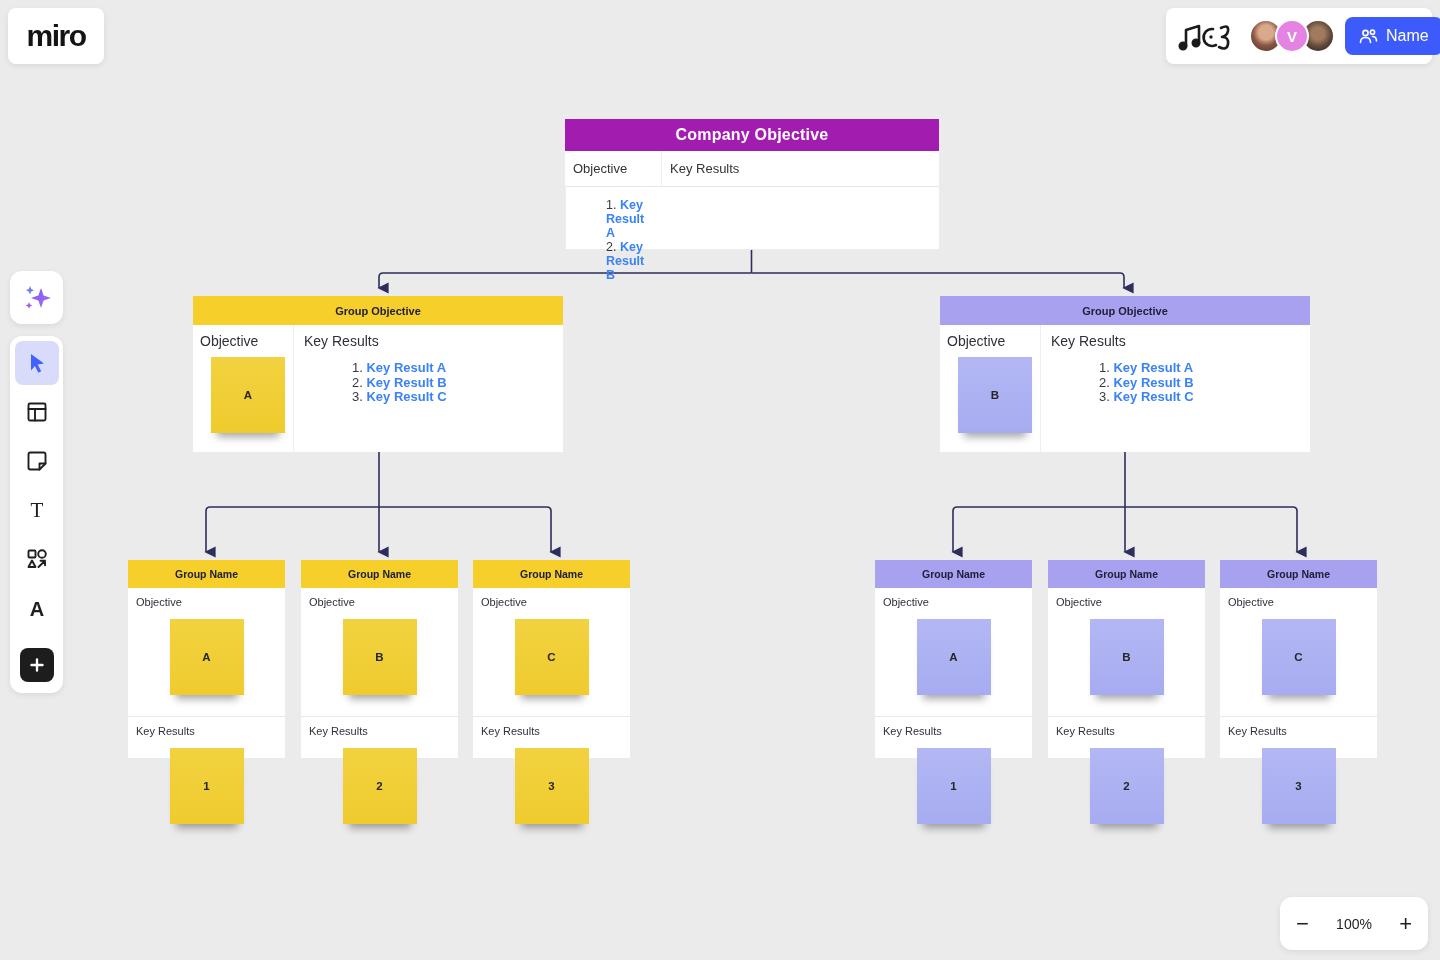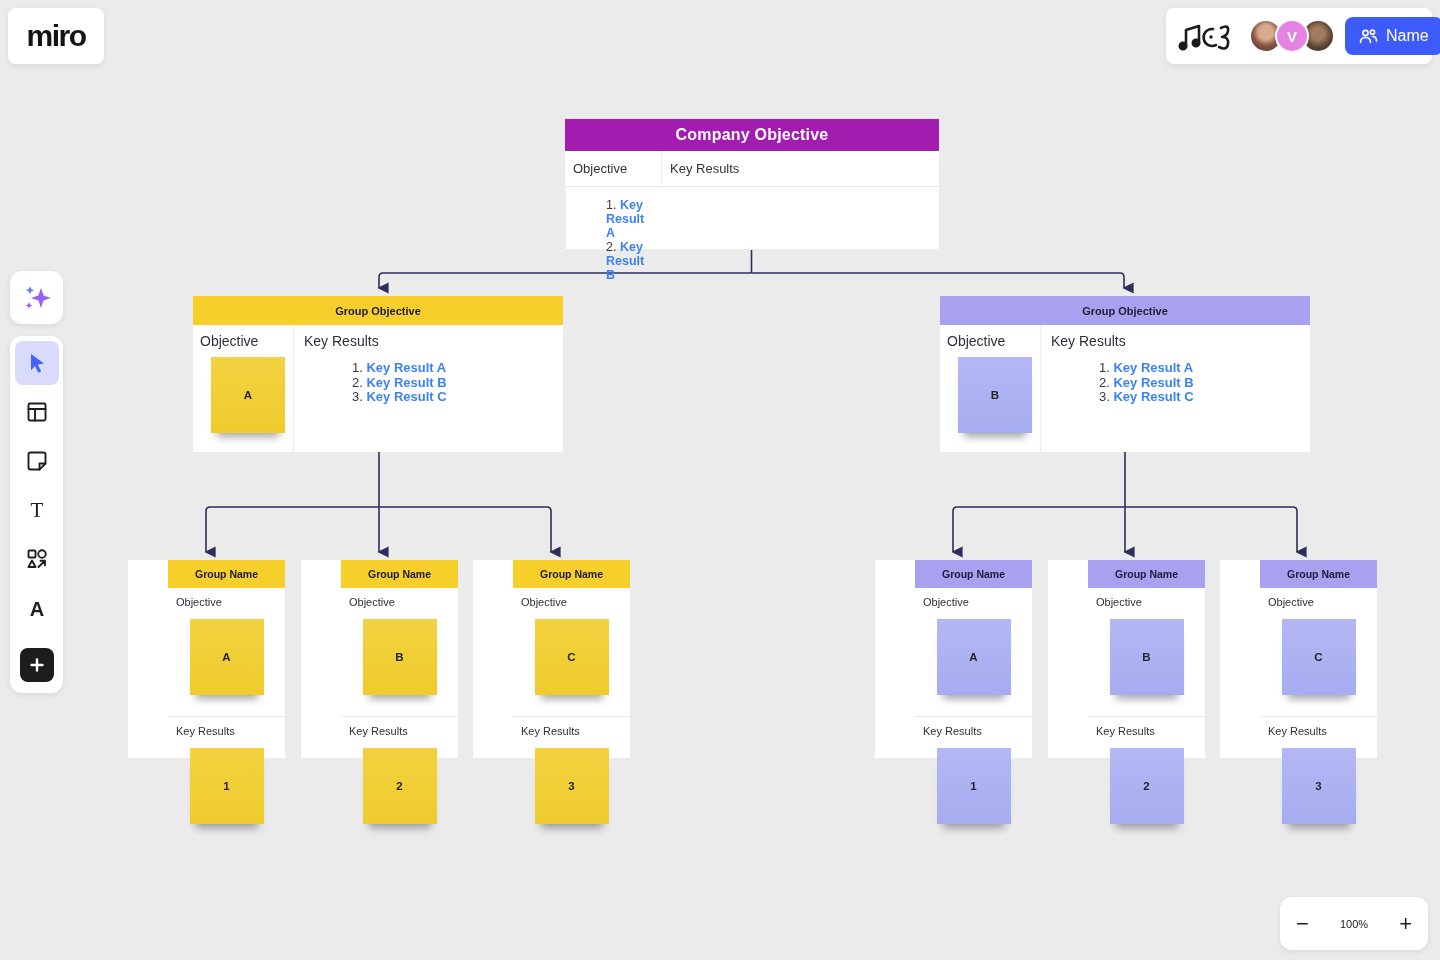--- a/index.html
+++ b/index.html
@@ -43,21 +43,21 @@
           align-items:center; justify-content:center; cursor:pointer; }
   .tool.active { background:#D8DCFA; }
   .tool-plus { margin-top:13px; width:34px; height:34px; border-radius:8px; background:#1d1d1d;
                display:flex; align-items:center; justify-content:center; cursor:pointer; }
   .icon-stroke { stroke:#1f1f1f; stroke-width:1.9; fill:none; stroke-linecap:round; stroke-linejoin:round; }
 
   .zoom-card { left:1280px; top:897px; width:148px; height:53px; border-radius:12px;
                display:flex; align-items:center; justify-content:space-between; padding:0 16px; }
   .zoom-btn { border:none; background:none; font-size:22px; font-weight:500; color:#1f1f1f;
               cursor:pointer; line-height:1; font-family:"Liberation Sans", sans-serif; }
-  .zoom-level { font-size:11px; font-weight:500; color:#1f1f1f; cursor:pointer; }
+  .zoom-level { font-size:14px; font-weight:500; color:#1f1f1f; cursor:pointer; }
 
   
   .company-table { position:absolute; left:565px; top:119px; width:374px; z-index:2; }
   .company-header { height:32px; background:#a21caf; color:#fff; font-size:16px; font-weight:700;
                     display:flex; align-items:center; justify-content:center; letter-spacing:.2px; }
   .company-body { background:#fff; display:grid; grid-template-columns:96px 1fr; }
   .cc { padding:9px 8px; font-size:13px; color:#333; }
   .cc.head { border-bottom:1px solid #e7e7e7; padding-top:10px; padding-bottom:10px; }
   .cc.right { border-left:1px solid #eee; }
   .cc.body { height:62px; }
@@ -79,21 +79,21 @@
   .gtable .krs li { font-size:13px; line-height:1.13; }
 
   
   .sticky { width:74px; height:76px; position:relative; display:flex; align-items:center;
             justify-content:center; font-size:11.5px; font-weight:700; color:#262626;
             box-shadow:0 10px 8px -6px rgba(0,0,0,0.35); cursor:pointer; }
   .sticky.yellow { background:linear-gradient(180deg,#F2D240 0%,#EFCB2D 100%); }
   .sticky.purple { background:linear-gradient(180deg,#B3B7F4 0%,#A6ACF0 100%); }
 
   
-  .gcard { position:absolute; top:560px; width:157px; height:198px; z-index:2; background:#fff;padding-left:40px; }
+  .gcard { position:absolute; top:560px; width:157px; height:198px; z-index:2; background:#fff; }
   .gcard-header { height:28px; font-size:10.5px; font-weight:700; color:#20203a;
                   display:flex; align-items:center; justify-content:center; }
   .gcard-label { font-size:11px; color:#2f2f3a; margin:8px 0 0 8px; }
   .gcard .sticky { margin:11px auto 0 auto; }
   .gcard-divider { border-top:1px solid #e9e9e9; margin-top:21px; }
 </style>
 </head>
 <body>
 
 <div class="board">

